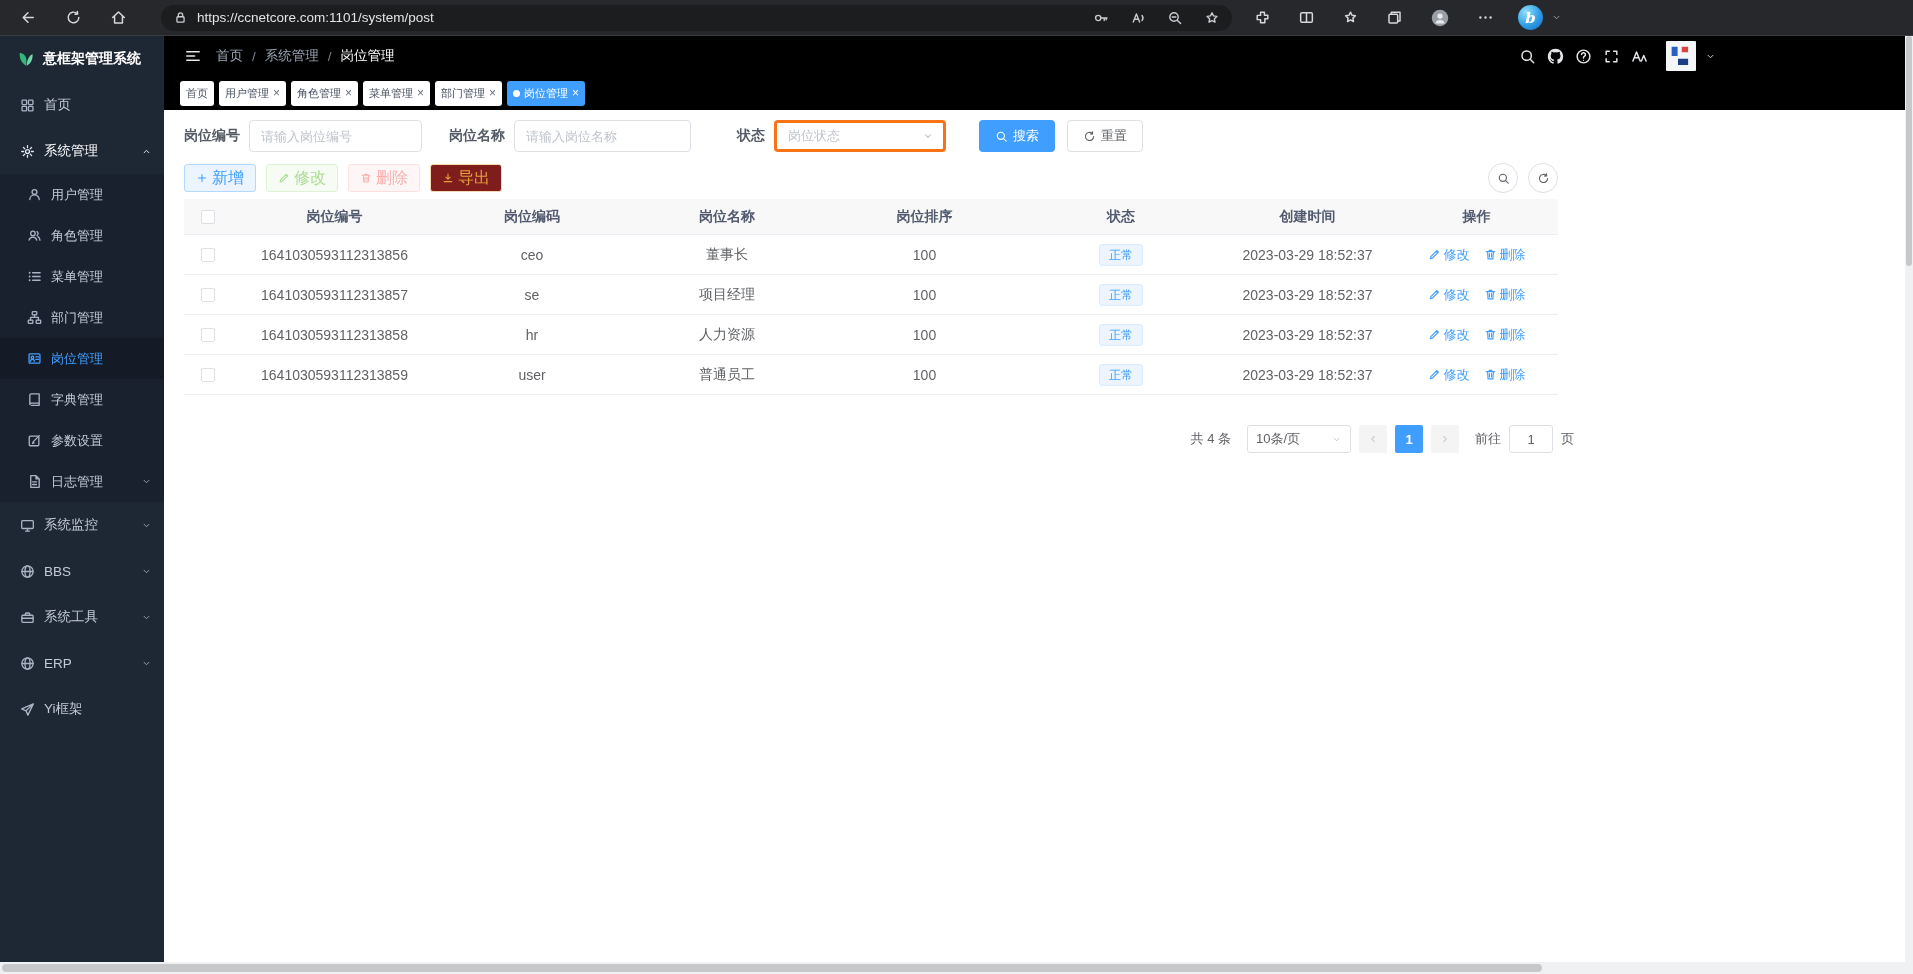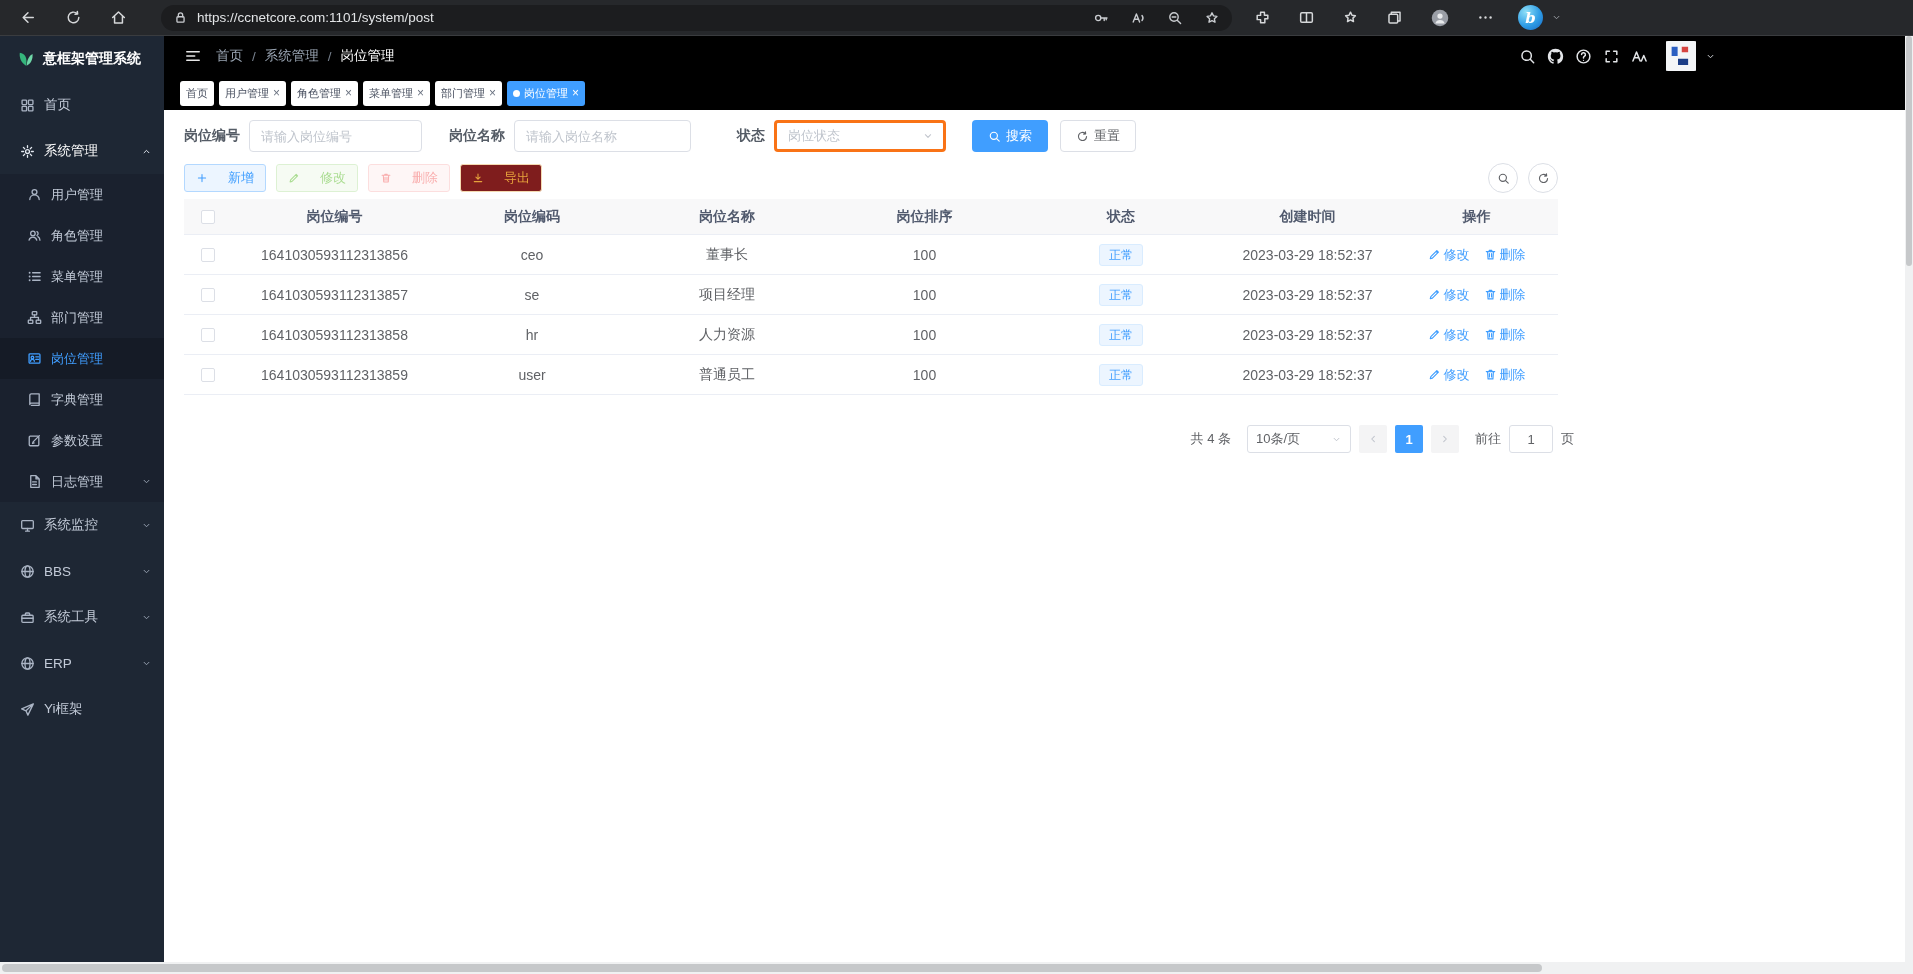--- a/index.html
+++ b/index.html
@@ -72,26 +72,26 @@
   .f-label{font-size:14px;font-weight:700;color:#555c66;margin-right:9px;white-space:nowrap}
   .f-input{height:32px;border:1px solid #dcdfe6;border-radius:4px;padding:8px 11px;font-size:13px;color:#606266;background:#fff;outline:none;font-family:inherit}
   .f-input::placeholder{color:#bfc4cc}
   .w173{width:173px}.w177{width:177px}
   .f-select{width:172px;height:32px;border:3px solid #f97316;border-radius:4px;padding:0 9px 0 11px;display:flex;align-items:center;background:#fff;cursor:pointer}
   .f-select .ph{flex:1;font-size:13px;color:#bfc4cc}
   .f-select .ic{width:12px;height:12px;color:#c0c4cc}
   .g2{margin-left:27px}.g3{margin-left:46px}
   .btn{height:32px;border-radius:4px;font-size:13px;display:inline-flex;align-items:center;gap:5px;padding:0 15px;cursor:pointer;border:1px solid transparent;font-family:inherit}
   .btn .ic{width:13px;height:13px}
-  .btn-primary{background:var(--primary);color:#fff;margin-left:26px}
+  .btn-primary{background:var(--primary);color:#fff;margin-left:33px}
   .btn-default{background:#fff;border-color:#dcdfe6;color:#606266;margin-left:12px}
 
   
   .toolbar-row{margin-top:11px;display:flex;align-items:center;width:1374px}
-  .btn-sm{height:28px;padding:0 11px;font-size:13px;border-radius:3px;display:inline-flex;align-items:center;gap:20px;border:1px solid;cursor:pointer;font-family:inherit;background:#fff}
+  .btn-sm{height:28px;padding:0 11px;font-size:16px;border-radius:3px;display:inline-flex;align-items:center;gap:4px;border:1px solid;cursor:pointer;font-family:inherit;background:#fff}
   .btn-sm .ic{width:12px;height:12px}
   .btn-sm + .btn-sm{margin-left:10px}
   .plain-primary{background:#ecf5ff;border-color:#b3d8ff;color:var(--primary)}
   .plain-success{background:#f0f9eb;border-color:#c2e7b0;color:var(--success)}
   .plain-danger{background:#fef0f0;border-color:#fbc4c4;color:var(--danger)}
   .plain-warning{background:#7f1d1d;border-color:#f5dab1;color:var(--warning)}
   .disabled{opacity:.55;cursor:not-allowed}
   .mini-group{margin-left:auto;display:flex;gap:10px}
   .mini-btn{width:30px;height:30px;border:1px solid #dcdfe6;border-radius:50%;display:flex;align-items:center;justify-content:center;color:#606266;background:#fff;cursor:pointer}
   .mini-btn .ic{width:13px;height:13px}

